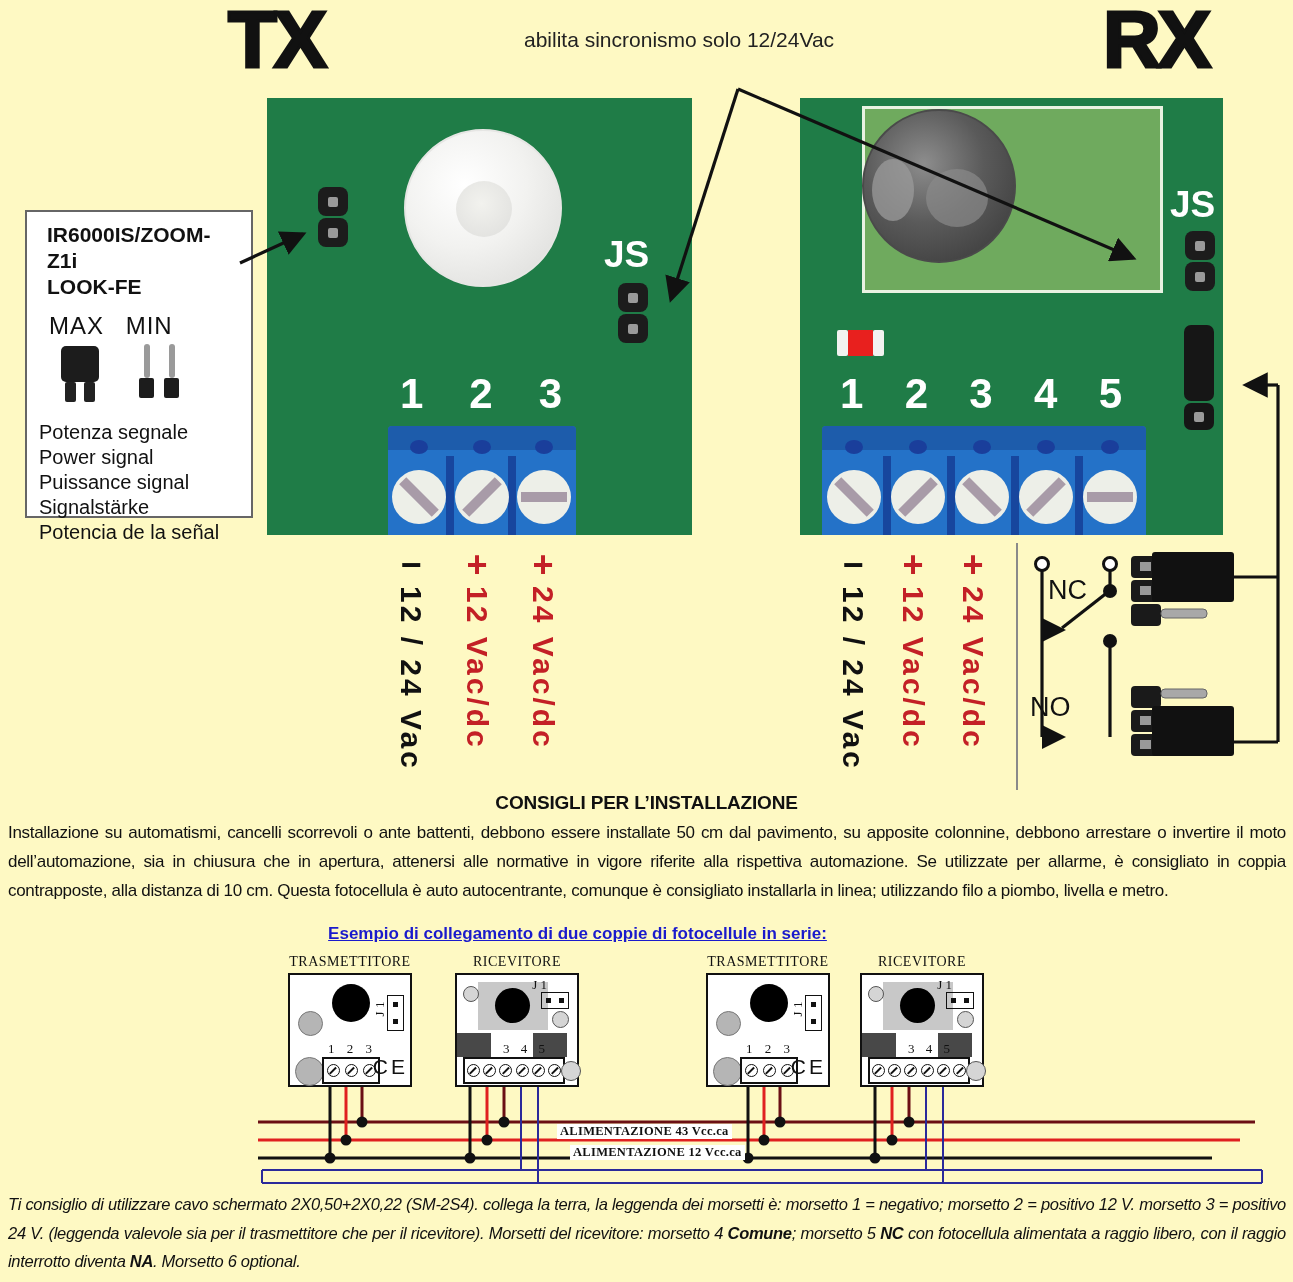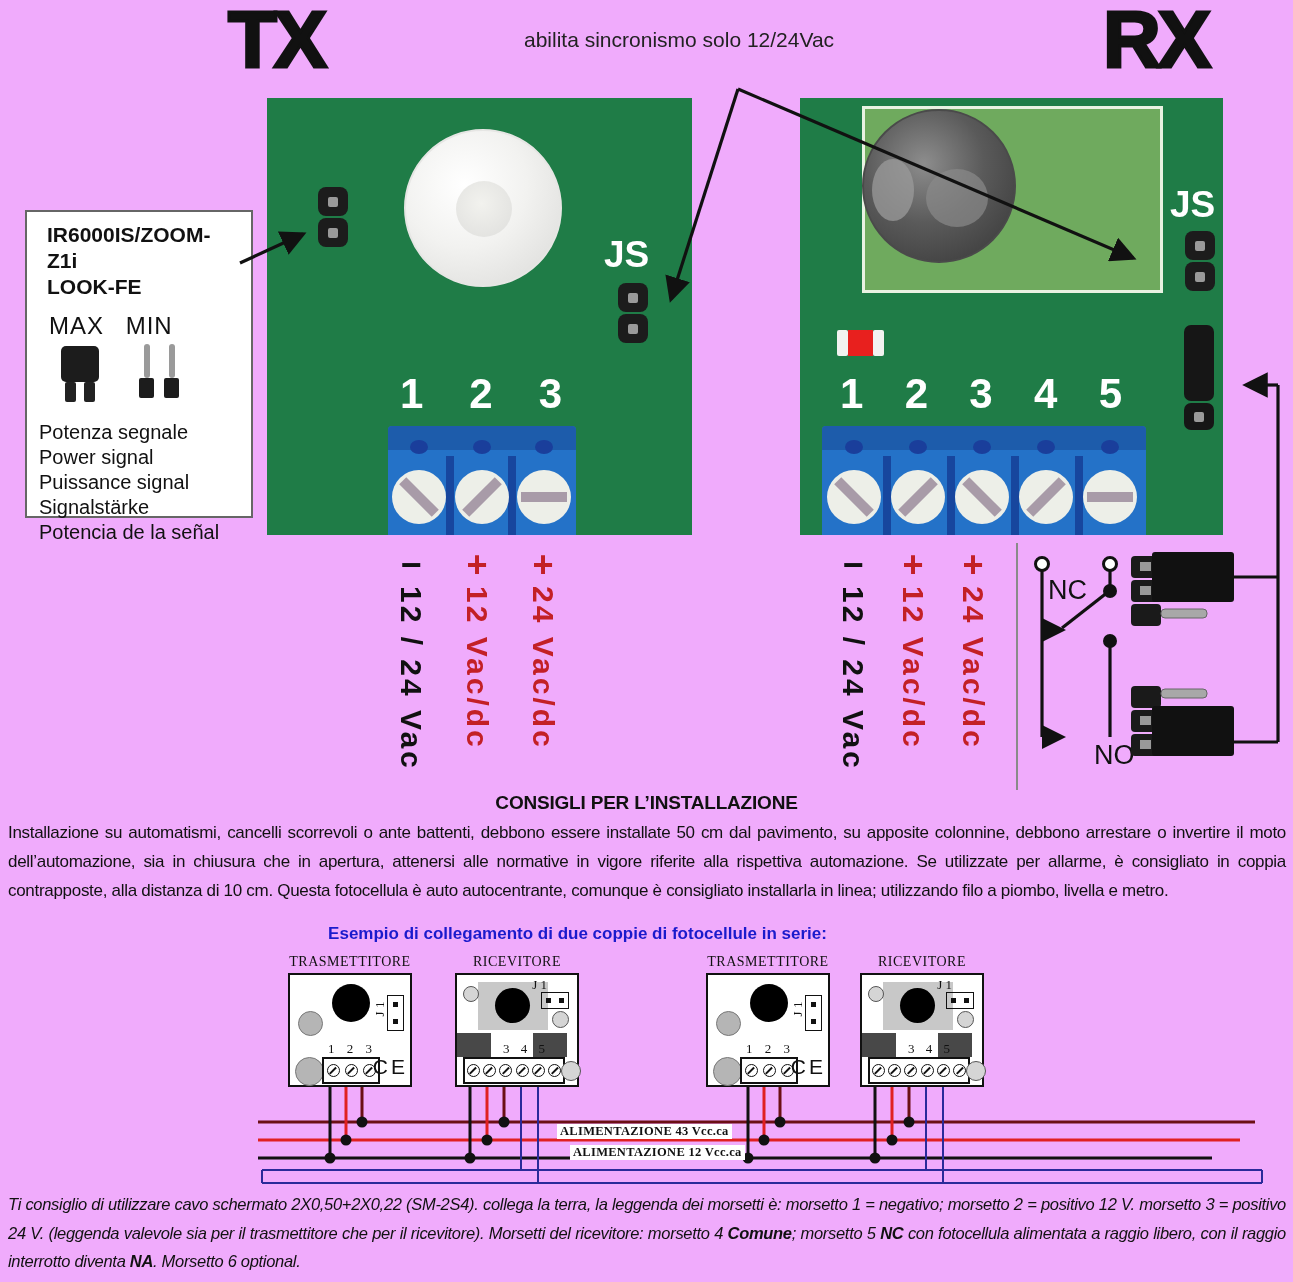--- a/index.html
+++ b/index.html
@@ -1,16 +1,16 @@
 <!DOCTYPE html>
 <html><head>
 <meta charset="utf-8">
 <style>
   html,body{margin:0;padding:0;background:#fff;}
-  .page{position:relative;width:1293px;height:1282px;background:#f0abfc;overflow:hidden;
+  .page{position:relative;width:1293px;height:1282px;background:#fef9c3;overflow:hidden;
         font-family:"Liberation Sans",sans-serif;color:#111;}
   
   .big-title{position:absolute;top:-6px;font-size:80px;font-weight:900;letter-spacing:-3px;
              -webkit-text-stroke:3px #111;color:#111;}
   .tx-title{left:228px;}
   .rx-title{left:1103px;}
   .sync-note{position:absolute;left:524px;top:28px;font-size:21px;color:#222;}
   
   .callout{position:absolute;left:25px;top:210px;width:228px;height:308px;border:2px solid #666;
            background:#fff;box-sizing:border-box;padding:10px 12px;}
@@ -83,28 +83,28 @@
   
   .wire-labels{position:absolute;top:550px;display:flex;}
   #tx-wire-labels{left:393px;gap:30px;}
   #rx-wire-labels{left:835px;gap:24px;}
   .wire-col{width:36px;text-align:center;font-weight:bold;}
   .wire-sign{font-size:36px;line-height:30px;height:32px;}
   .wire-text{writing-mode:vertical-rl;font-size:30px;letter-spacing:3px;margin:4px auto 0;}
   .divider{position:absolute;left:1016px;top:543px;width:2px;height:247px;background:#8a8a8a;}
   .relay-label{position:absolute;font-size:27px;color:#111;}
   .nc-label{left:1048px;top:575px;}
-  .no-label{left:1094px;top:692px;margin-top:48px;}
+  .no-label{left:1030px;top:692px;}
   
   .consigli-title{position:absolute;left:0;top:792px;width:100%;text-align:center;
                   font-size:19px;font-weight:bold;letter-spacing:-0.2px;}
   .consigli-body{position:absolute;left:8px;top:818px;width:1278px;font-size:17px;
                  line-height:29px;text-align:justify;letter-spacing:-0.3px;}
   .esempio-title{position:absolute;left:0;top:924px;width:1155px;text-align:center;
-                 font-size:17px;font-weight:bold;color:#1a1acc;}
+                 font-size:17px;font-weight:bold;color:#1a1acc;text-decoration:underline;}
   
   .dev-label{position:absolute;top:954px;width:140px;text-align:center;
              font-family:"Liberation Serif",serif;font-size:14px;letter-spacing:0.5px;}
   .dl1{left:280px;} .dl2{left:447px;} .dl3{left:698px;} .dl4{left:852px;}
   .dev-box{position:absolute;top:973px;width:124px;height:114px;background:#fff;
            border:2px solid #111;box-sizing:border-box;}
   .p1{left:288px;} .p2{left:455px;} .p3{left:706px;} .p4{left:860px;}
   .lens-b{position:absolute;left:42px;top:9px;width:38px;height:38px;border-radius:50%;background:#000;}
   .gcircle{position:absolute;border-radius:50%;background:#b5b5b5;border:1px solid #777;}
   .ga{left:8px;top:36px;width:23px;height:23px;}

